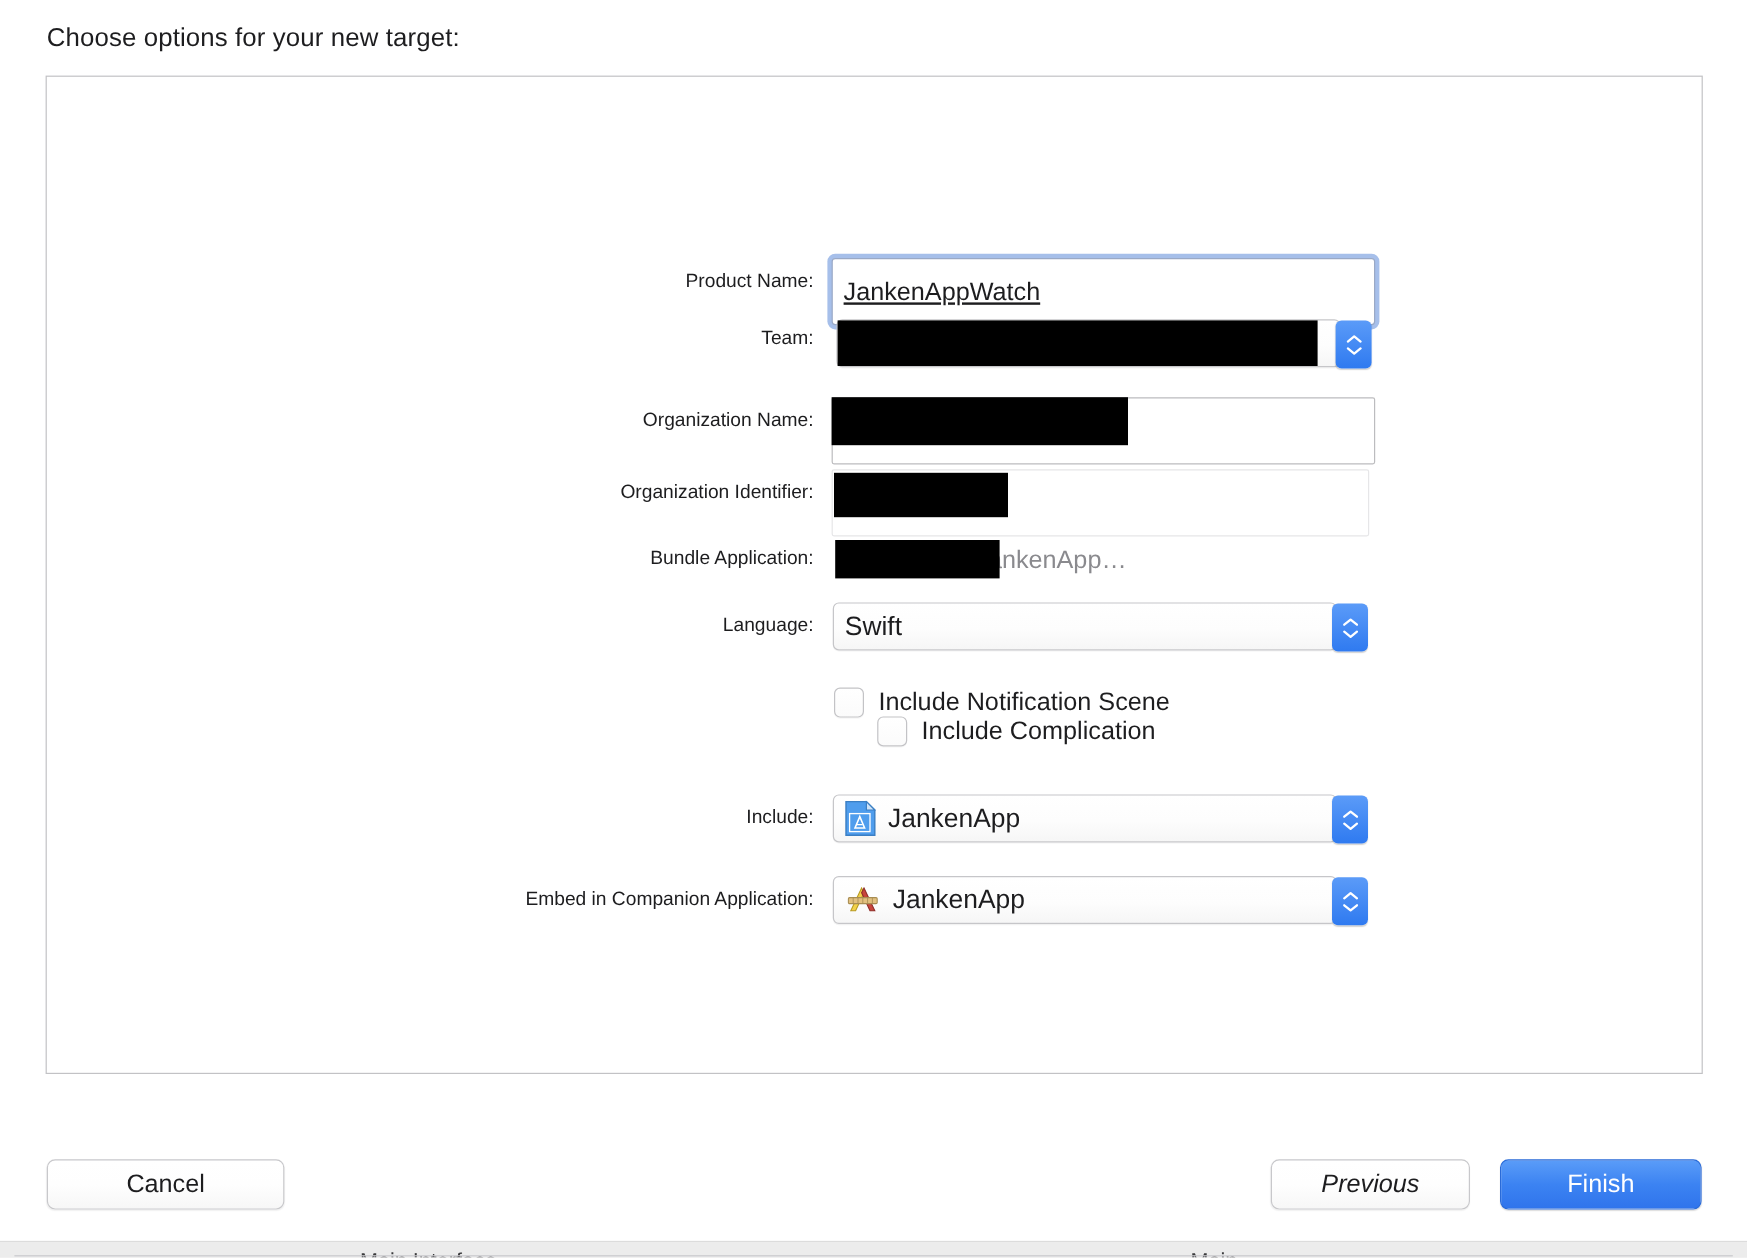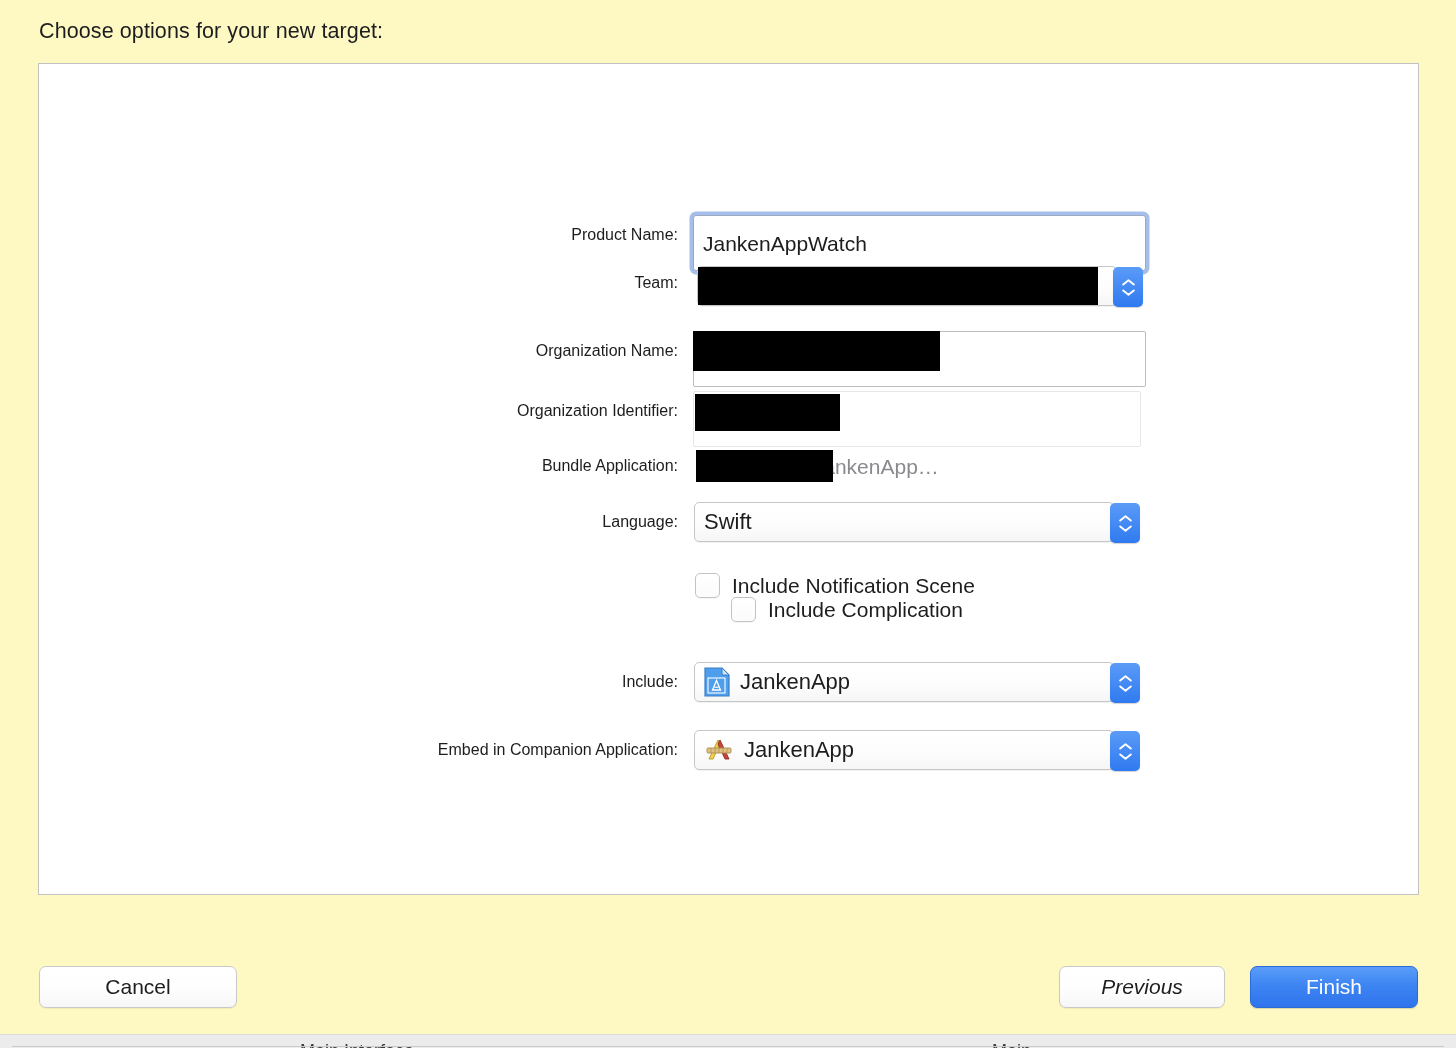--- a/index.html
+++ b/index.html
@@ -10,21 +10,21 @@
     overflow: hidden;
     background: #ececec;
     font-family: "Liberation Sans", sans-serif;
     -webkit-font-smoothing: antialiased;
   }
 
   #sheet {
     position: relative;
     width: 1456px;
     height: 1048px;
-    background: #fef9c3;
+    background: #ffffff;
   }
 
   
   #heading {
     position: absolute;
     left: 39px;
     top: 19px;
     font-size: 21.5px;
     color: #1d1d1f;
     letter-spacing: 0.1px;
@@ -69,20 +69,21 @@
     position: absolute;
     background: #ffffff;
     border: 1px solid #bcbcbf;
     border-radius: 2px;
     height: 56px;
     display: flex;
     align-items: center;
     font-size: 21px;
     color: #1d1d1f;
     padding: 0 9px;
+    text-decoration: underline;
   }
   .field.focused {
     border: 1px solid #9aa9c6;
     box-shadow: 0 0 0 3.5px #a6bfea;
     border-radius: 3px;
   }
   .field.readonly {
     border: 1px solid #e6e6e8;
     color: #9a9a9e;
   }

